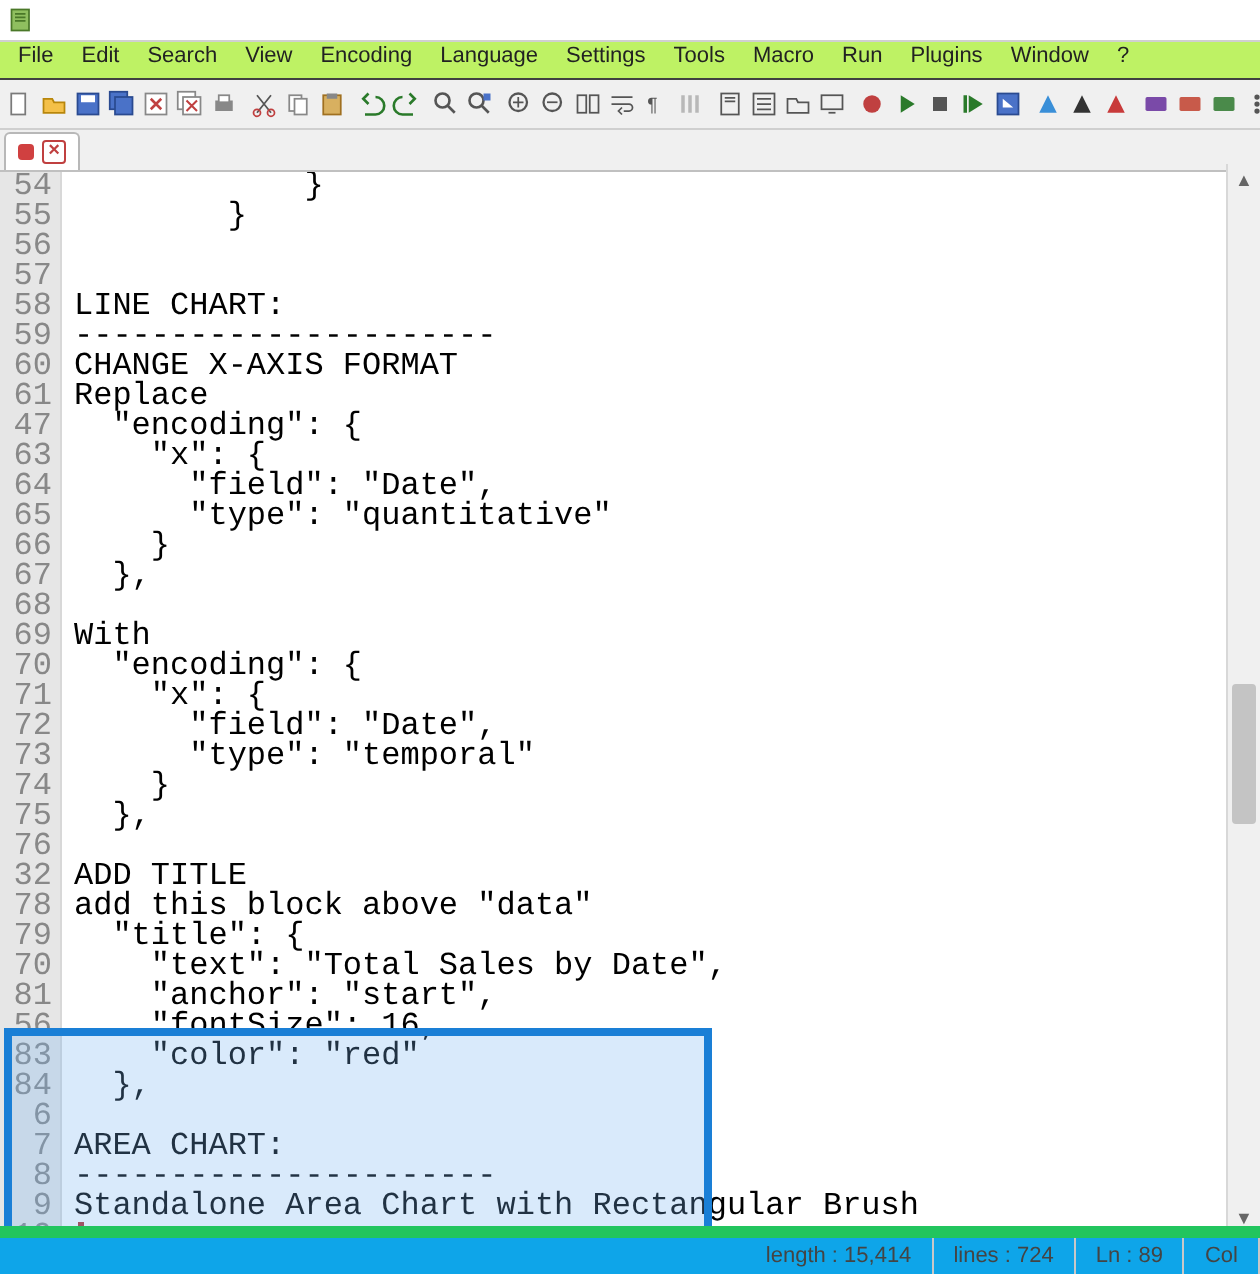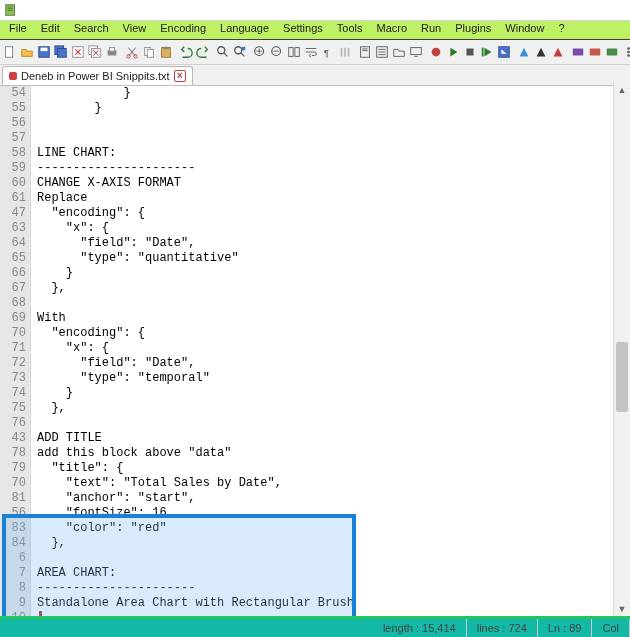--- a/index.html
+++ b/index.html
@@ -8,27 +8,27 @@
 .menubar{height:18px;background:#bef264;border-bottom:1px solid #404040;display:flex;align-items:flex-start;padding:0 2px;font-size:11px}
 .menubar span{padding:1px 7px;cursor:default}
 .toolbar{height:24px;background:#f0f0f0;border-bottom:1px solid #cfcfcf;display:flex;align-items:center;padding:0 2px;gap:1px;overflow:hidden}
 .tb{width:18px;height:18px;display:inline-flex;align-items:center;justify-content:center;border:1px solid transparent;border-radius:2px}
 .tb svg{width:14px;height:14px}
 .tb-sep{width:1px;height:16px;background:#c8c8c8;margin:0 1px}
 .tabbar{height:20px;background:#f0f0f0;border-bottom:1px solid #c0c0c0;display:flex;align-items:flex-end;padding:0 2px}
 .tab{height:18px;background:#fff;border:1px solid #b8b8b8;border-bottom:none;border-radius:3px 3px 0 0;display:flex;align-items:center;padding:0 6px;font-size:11px;gap:4px}
 .tab .dot{width:8px;height:8px;background:#d04040;border-radius:2px}
 .tab .x{width:10px;height:10px;display:inline-flex;align-items:center;justify-content:center;color:#c04040;font-weight:bold;font-size:10px;border:1px solid #c04040;border-radius:2px;line-height:1}
-.editor{position:relative;height:535px;background:#fff;display:flex;font-family:Consolas,"Courier New",monospace;font-size:12px;line-height:15px;overflow:hidden}
+.editor{position:relative;height:535px;background:#fff;display:flex;font-family:Consolas,"Courier New",monospace;font-size:16px;line-height:15px;overflow:hidden}
 .gutter{width:26px;background:#e6e6e6;color:#888;text-align:right;padding-right:4px;user-select:none;border-right:1px solid #d8d8d8}
 .gutter div{height:15px}
 .code{flex:1;white-space:pre;color:#000;position:relative}
 .code .row{height:15px;padding-left:6px}
 .hl{position:absolute;left:2px;top:428px;width:346px;height:178px;border:4px solid #1a7fd6;pointer-events:none;background:rgba(120,180,240,0.28)}
-.statusbar{position:absolute;bottom:0;left:0;right:0;height:18px;background:#14b8a6;border-top:3px solid #22c55e;display:flex;align-items:center;font-size:11px;color:#444}
+.statusbar{position:absolute;bottom:0;left:0;right:0;height:18px;background:#0ea5e9;border-top:6px solid #22c55e;display:flex;align-items:center;font-size:11px;color:#444}
 .statusbar .seg{padding:0 10px;border-right:1px solid #c8c8c8;height:100%;display:flex;align-items:center}
 .statusbar .spacer{flex:1}
 .scrollbar{position:absolute;right:0;top:82px;width:16px;height:535px;background:#f0f0f0;border-left:1px solid #d8d8d8}
 .scrollbar .thumb{position:absolute;left:2px;right:2px;top:260px;height:70px;background:#c4c4c4;border-radius:2px}
 .scrollbar .arr{position:absolute;left:0;right:0;height:16px;display:flex;align-items:center;justify-content:center;color:#666;font-size:9px}
 .scrollbar .arr.up{top:0}
 .scrollbar .arr.down{bottom:0}
 .cursor{display:inline-block;width:1px;height:13px;background:#b03030;border-left:2px solid #b03030;vertical-align:middle;margin-left:2px}
 </style>
 </head>
@@ -277,21 +277,20 @@
         <circle cx="4" cy="8" r="1.5" fill="#555"></circle>
         <circle cx="4" cy="12" r="1.5" fill="#555"></circle>
         <path d="M7 4h6M7 8h6M7 12h6" stroke="#555"></path>
       </svg>
     </span>
 </div>
 
 <div class="tabbar">
   <div class="tab">
     <span class="dot"></span>
-    <span>Deneb in Power BI Snippits.txt</span>
     <span class="x">×</span>
   </div>
 </div>
 
 <div class="editor">
   <div class="gutter" id="gutter">
       <div>54</div>
       <div>55</div>
       <div>56</div>
       <div>57</div>
@@ -307,21 +306,21 @@
       <div>67</div>
       <div>68</div>
       <div>69</div>
       <div>70</div>
       <div>71</div>
       <div>72</div>
       <div>73</div>
       <div>74</div>
       <div>75</div>
       <div>76</div>
-      <div>43</div>
+      <div>32</div>
       <div>78</div>
       <div>79</div>
       <div>70</div>
       <div>81</div>
       <div>56</div>
       <div>83</div>
       <div>84</div>
       <div>6</div>
       <div>7</div>
       <div>8</div>

